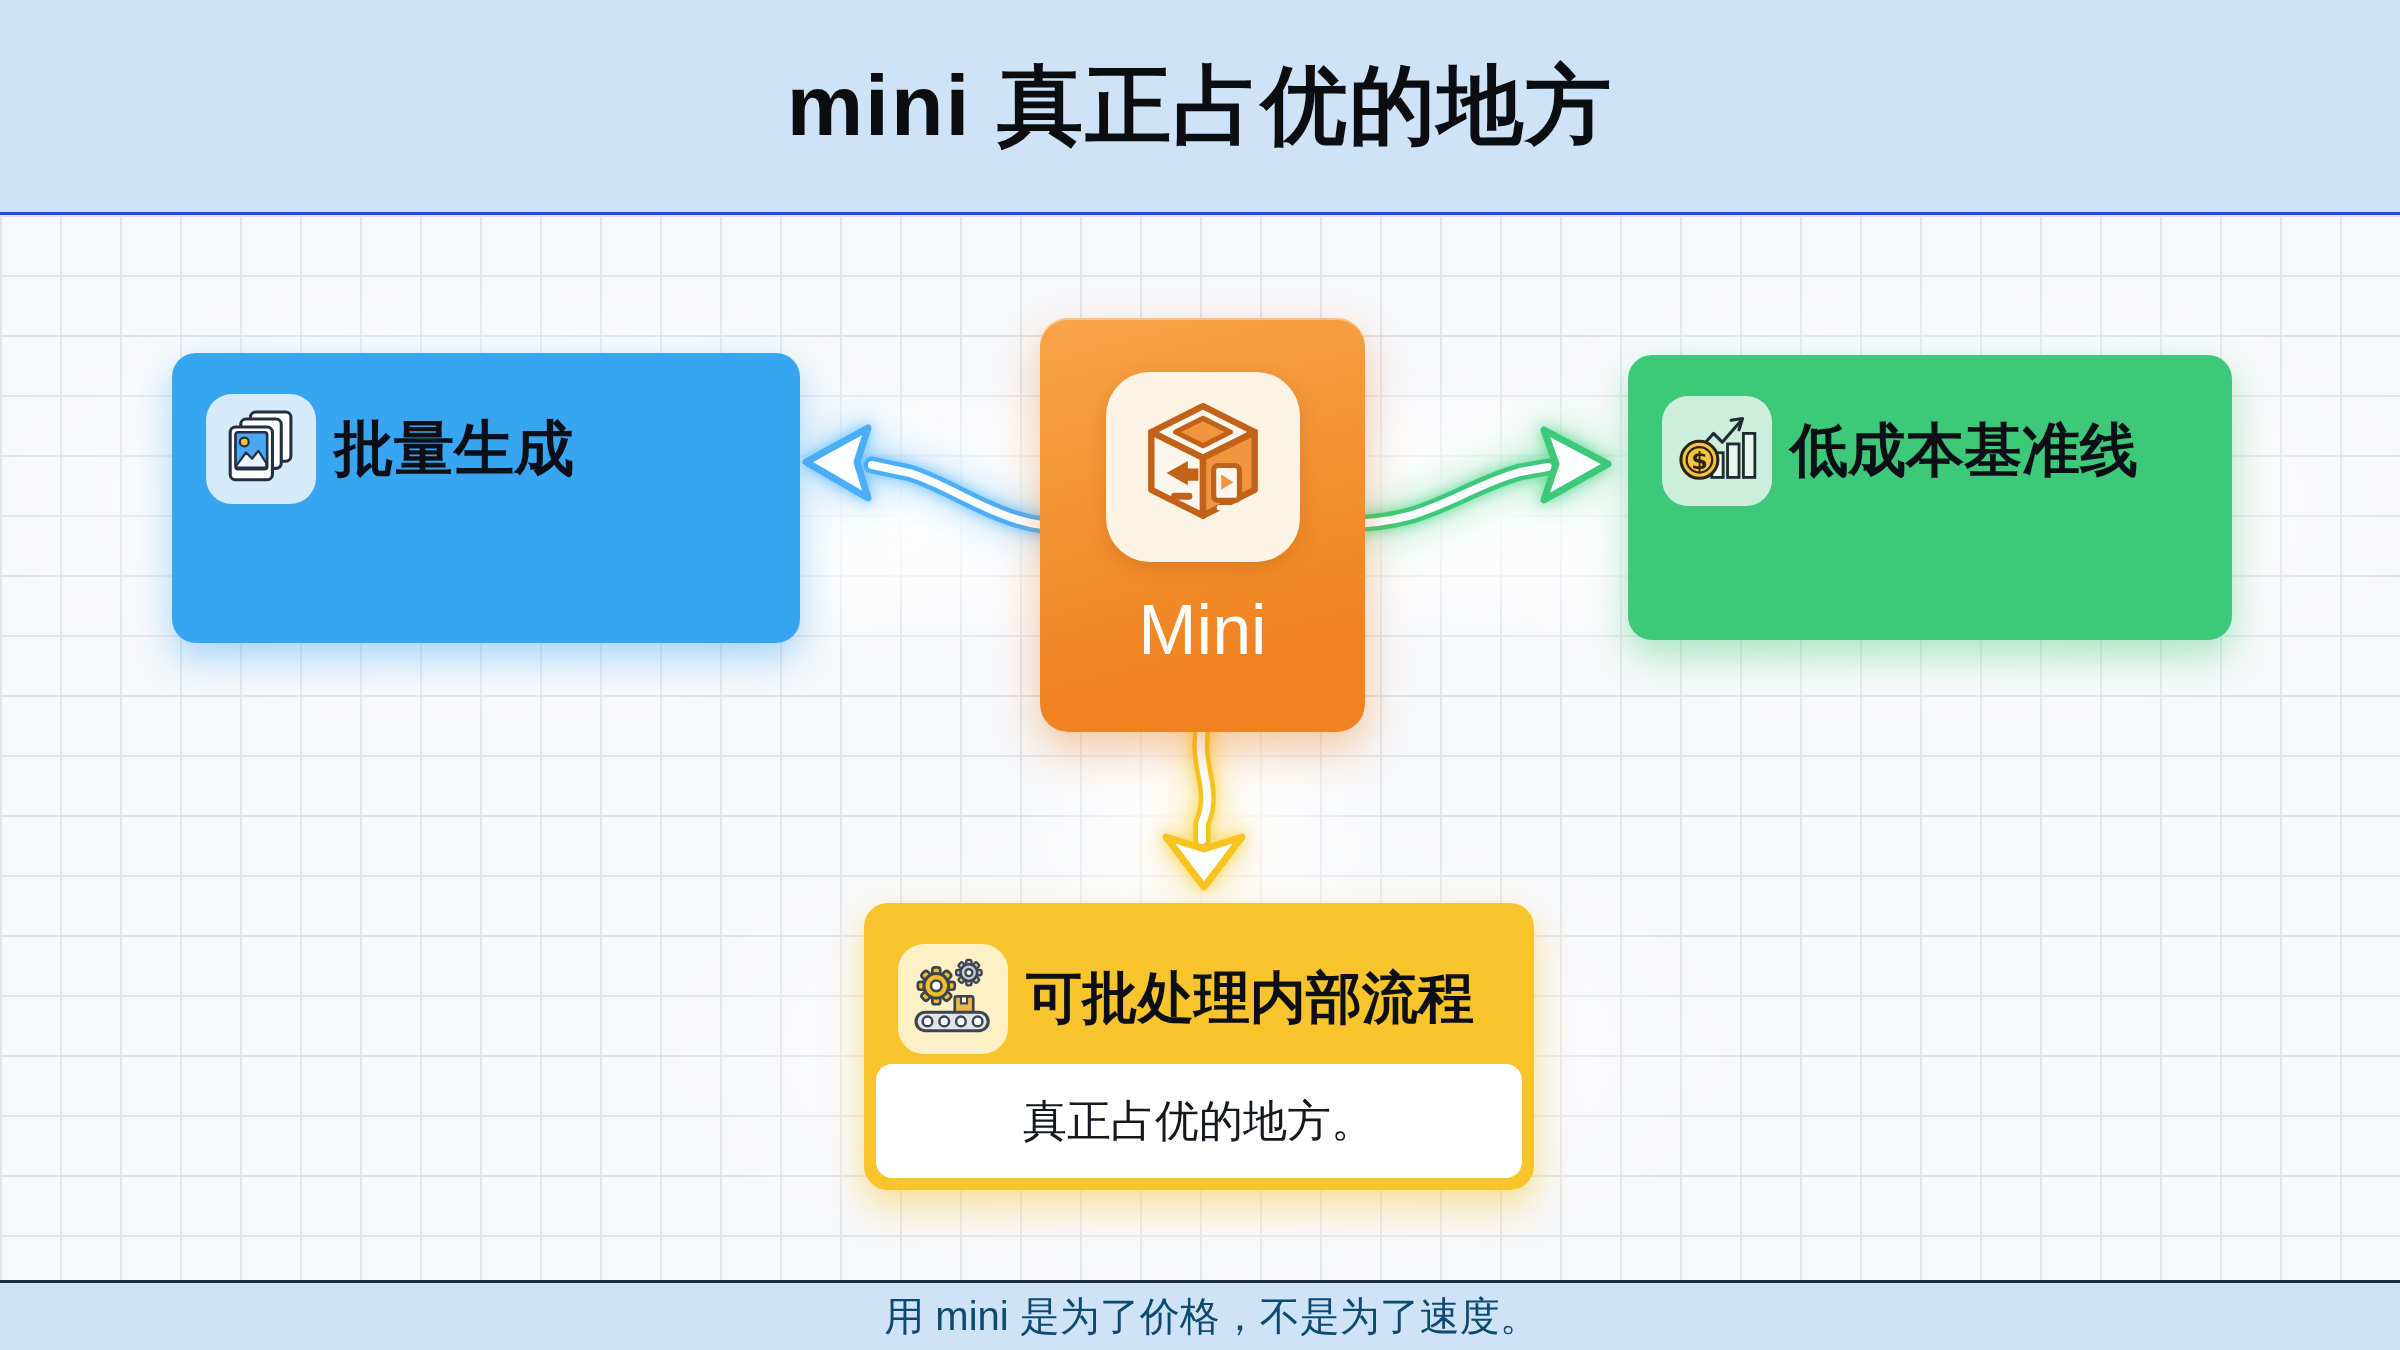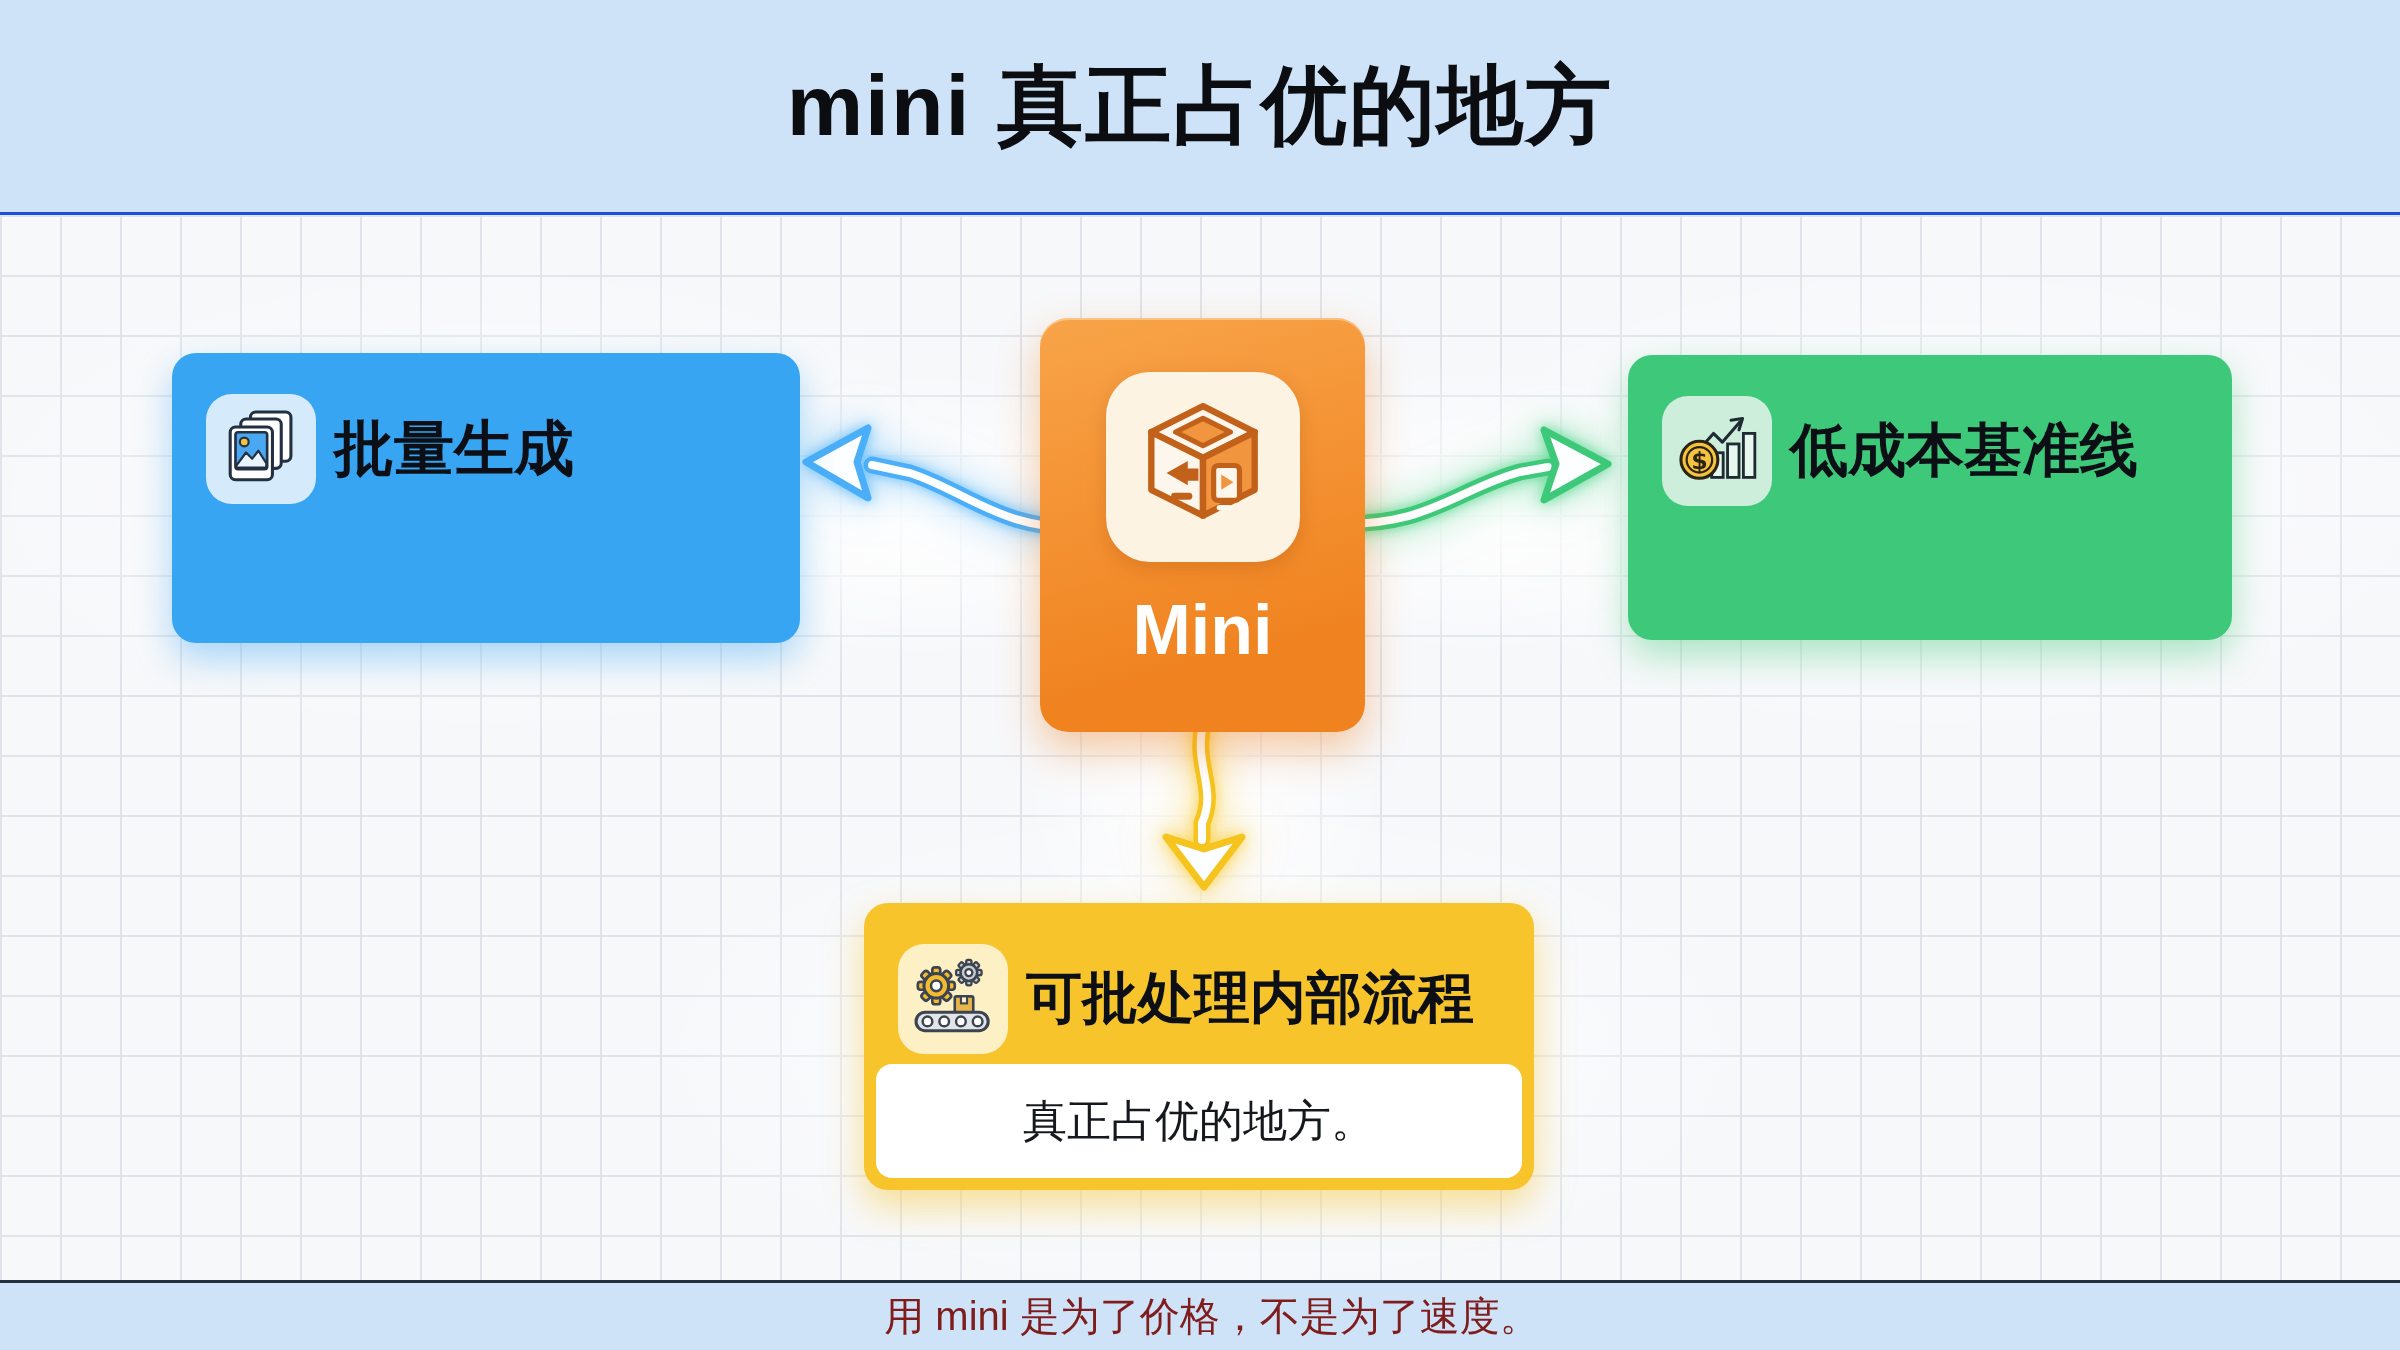--- a/index.html
+++ b/index.html
@@ -13,21 +13,21 @@
     position:absolute;top:0;left:0;right:0;height:212px;
     background:#cfe3f8;border-bottom:3px solid #1d4ed8;
     display:flex;align-items:center;justify-content:center;z-index:5;
   }
   .page-title{font-size:86px;font-weight:bold;color:#0b0d10;letter-spacing:2px;}
   .footer{
     position:absolute;bottom:0;left:0;right:0;height:67px;
     background:#cfe3f8;border-top:3px solid #22303f;
     display:flex;align-items:center;justify-content:center;z-index:5;
   }
-  .footer-note{font-size:40px;color:#7f1d1d;margin-left:24px;}
+  .footer-note{font-size:40px;color:#0c4a6e;margin-left:24px;}
   
   .main{
     position:absolute;top:215px;left:0;right:0;height:1065px;
     background:
       linear-gradient(to right,#e0e4ea 2px,transparent 2px),
       linear-gradient(to bottom,#e0e4ea 2px,transparent 2px),
       #f7f8fa;
     background-size:60px 60px,60px 60px,auto;
   }
   .main .glow{
@@ -72,21 +72,21 @@
     border-radius:28px;background:linear-gradient(165deg,#f8a449 0%,#f0821f 80%);
     box-shadow:0 18px 42px rgba(238,124,30,.4), inset 0 2px 0 rgba(255,255,255,.35);
     display:flex;flex-direction:column;align-items:center;
   }
   .mini-tile{
     margin-top:54px;width:194px;height:190px;border-radius:44px;background:#fdf3e2;
     display:flex;align-items:center;justify-content:center;
     box-shadow:0 6px 18px rgba(160,70,10,.25);
   }
   .mini-tile svg{width:152px;height:152px;display:block;}
-  .mini-label{margin-top:28px;font-size:70px;font-weight:bold;color:#ffffff;}
+  .mini-label{margin-top:28px;font-size:70px;font-weight:normal;color:#ffffff;}
 </style>
 </head>
 <body>
 
 <div class="page">
 
   <div class="header">
     <div class="page-title">mini 真正占优的地方</div>
   </div>
 

